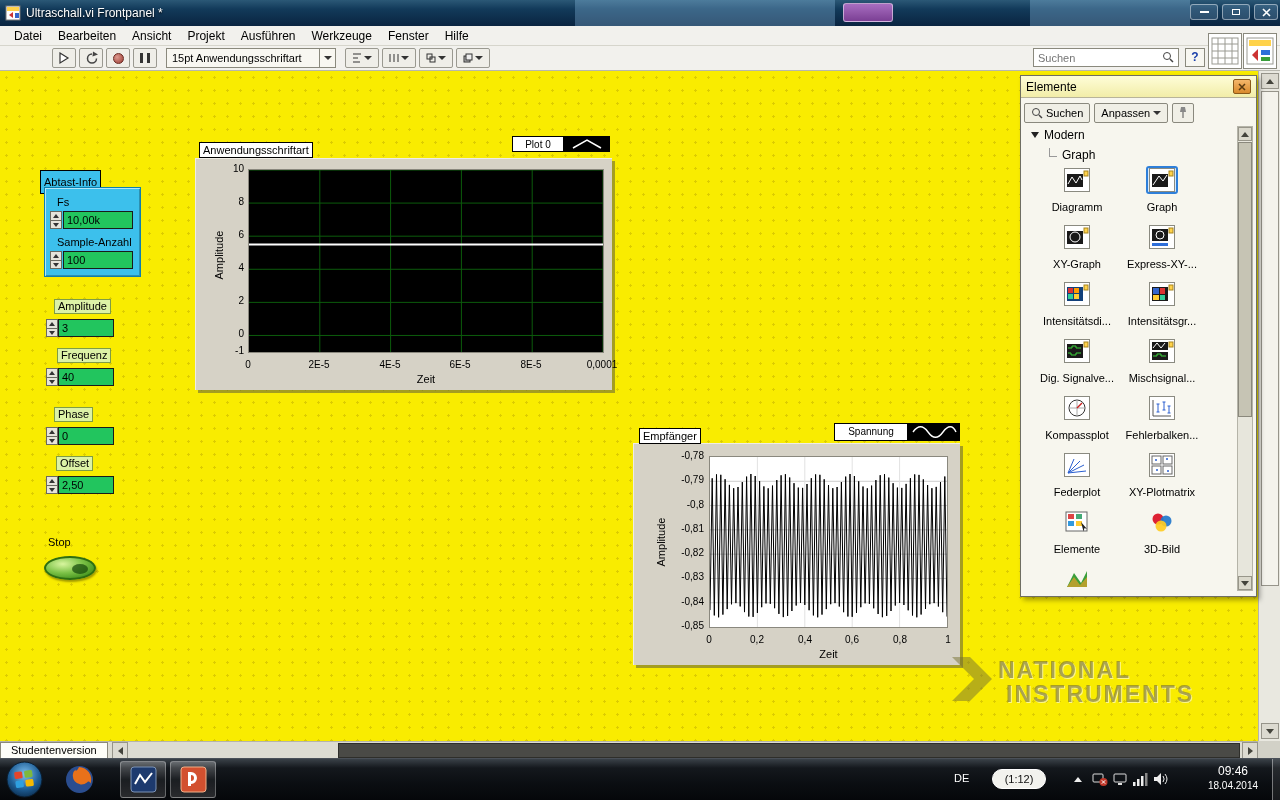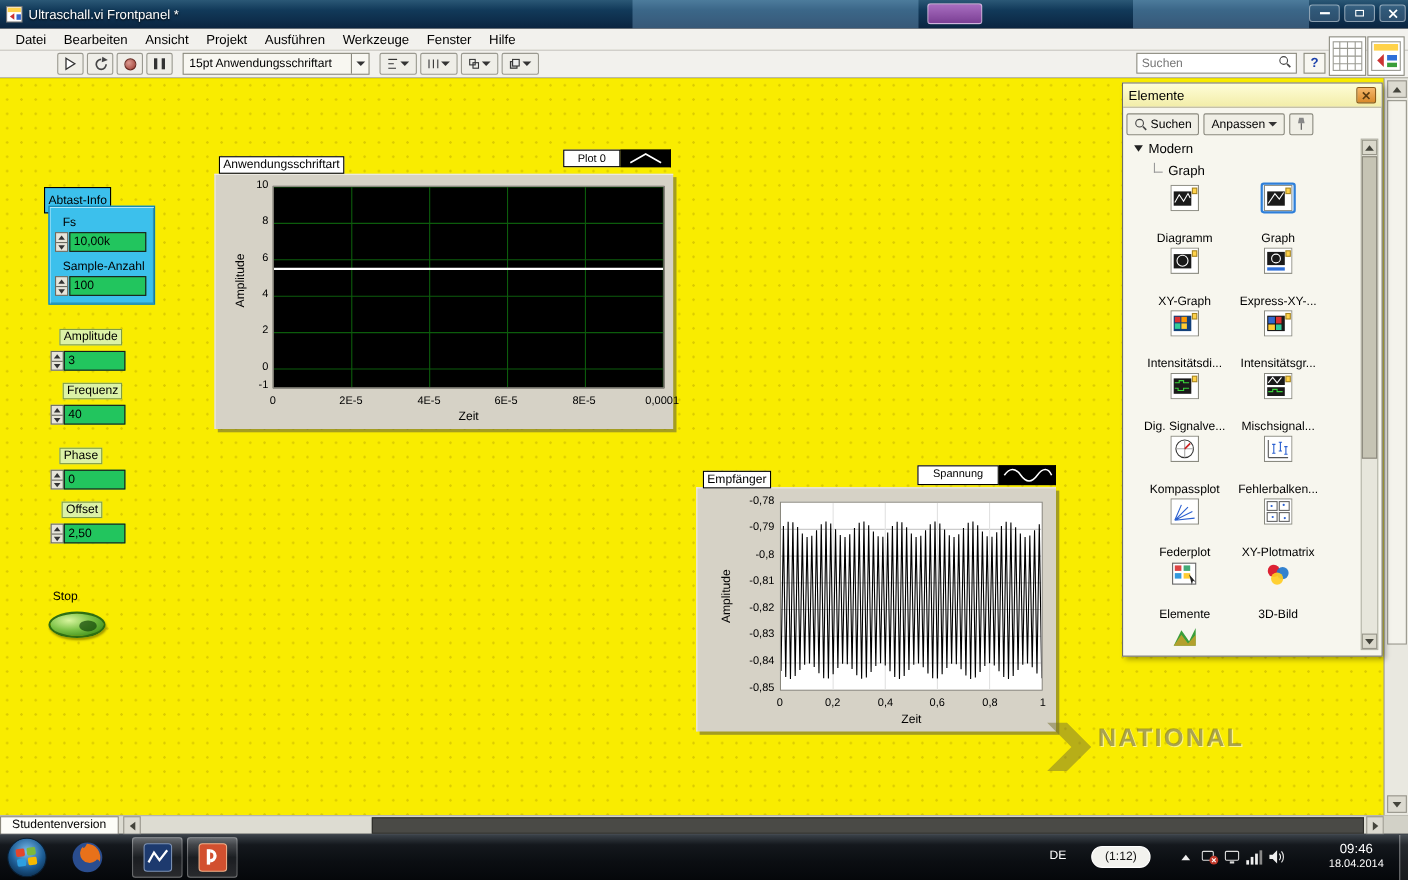--- a/index.html
+++ b/index.html
@@ -70,21 +70,21 @@
   .pal-title .t{font-size:12px}
   .pal-close{margin-left:auto;width:18px;height:15px;background:linear-gradient(#F5B76B,#D98A2B);border:1px solid #8a5a1a;border-radius:2px;display:flex;align-items:center;justify-content:center}
   .pal-toolbar{position:absolute;left:3px;top:25px;right:3px;height:23px;display:flex;gap:4px;align-items:center}
   .pal-btn{height:20px;border:1px solid #8a897e;background:#F0EFE6;display:flex;align-items:center;gap:3px;font-size:11px;padding:0 6px;border-radius:2px;white-space:nowrap}
   .tree-row{position:absolute;font-size:12px;display:flex;align-items:center;gap:5px}
   .tri-down{width:0;height:0;border-left:4px solid transparent;border-right:4px solid transparent;border-top:6px solid #222}
   .treeline{width:8px;height:9px;border-left:1px solid #999;border-bottom:1px solid #999;margin-bottom:5px}
   .pal-item{position:absolute;width:78px;display:flex;flex-direction:column;align-items:center}
   .pi-icon{width:32px;height:28px;display:flex;align-items:center;justify-content:center;border:2px solid transparent;border-radius:3px}
   .pal-item.selected .pi-icon{border-color:#2E7FD9;background:#D8EAFB}
-  .pi-label{font-size:11px;margin-top:17px;white-space:nowrap}
+  .pi-label{font-size:11px;margin-top:7px;white-space:nowrap}
   .pal-scroll{position:absolute;right:3px;top:50px;width:16px;bottom:5px;background:#E7E6DC;border:1px solid #b5b4a8}
   .ps-btn{position:absolute;left:0;width:14px;height:14px;background:#DBD9CC;border:1px solid #98968a;display:flex;align-items:center;justify-content:center}
   .ps-thumb{position:absolute;left:0;top:15px;width:14px;height:275px;background:#C6C4B4;border:1px solid #8a887c}
   .tri-u{width:0;height:0;border-left:4px solid transparent;border-right:4px solid transparent;border-bottom:5px solid #44443c}
   .tri-d{width:0;height:0;border-left:4px solid transparent;border-right:4px solid transparent;border-top:5px solid #44443c}
   .tri-l{width:0;height:0;border-top:4px solid transparent;border-bottom:4px solid transparent;border-right:5px solid #44443c}
   .tri-r{width:0;height:0;border-top:4px solid transparent;border-bottom:4px solid transparent;border-left:5px solid #44443c}
 
   
   .vscroll{position:absolute;left:1258px;top:71px;width:22px;height:670px;background:#E9E8E0;border-left:1px solid #b5b4aa}
@@ -360,20 +360,21 @@
     <span class="tick c" style="left:292px;top:190px;width:44px">1</span>
     <div class="axis-label" style="left:75px;top:204px;width:239px;text-align:center">Zeit</div>
   </div>
 
   <span style="position:absolute;left:950px;top:584px">
     <svg width="44" height="48">
         <path d="M2,2 L20,2 L42,24 L20,46 L2,46 L24,24 Z" fill="rgba(118,112,48,0.5)"></path>
       </svg>
   </span>
   <div class="wm" style="left:998px;top:586px;font-size:23px">NATIONAL</div>
+  <div class="wm" style="left:1006px;top:610px;font-size:23px">INSTRUMENTS</div>
 </div>
 
 <div class="palette">
   <div class="pal-title">
     <span class="t">Elemente</span>
     <div class="pal-close">
       <svg width="8" height="8">
           <path d="M1,1 L7,7 M7,1 L1,7" stroke="#5a3a10" stroke-width="1.5"></path>
         </svg>
     </div>

